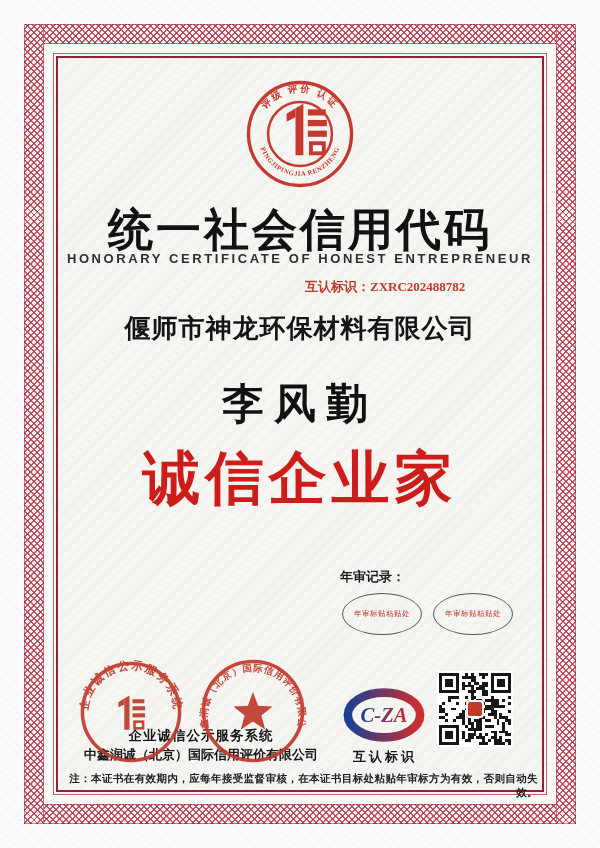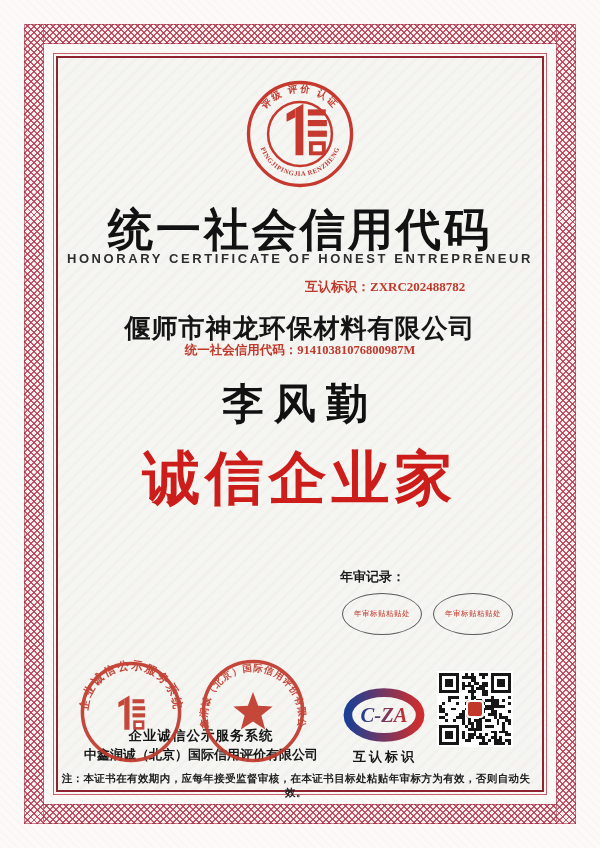--- a/index.html
+++ b/index.html
@@ -54,21 +54,21 @@
   
   .cza{left:341px;top:688px;width:86px;height:54px;}
   .cza-label{left:330px;width:110px;top:748px;text-align:center;font-size:13px;font-weight:900;color:#171717;letter-spacing:3px;}
   .qr-wrap{left:437px;top:671px;width:76px;height:76px;background:#fff;padding:2px;box-sizing:border-box;}
   #qr{display:grid;width:100%;height:100%;grid-template-columns:repeat(25,1fr);grid-template-rows:repeat(25,1fr);background:#fff;}
   #qr i{background:#161616;}
   .qr-logo{left:466px;top:700px;width:18px;height:18px;background:#c0392b;border-radius:4px;
     box-shadow:inset 0 0 0 2px #fff, inset 0 0 0 4px #c0392b;}
   .qr-label{left:420px;width:118px;top:748px;text-align:center;font-size:13px;font-weight:900;color:#171717;letter-spacing:2px;}
   
-  .footer-note{top:772px;left:54px;right:62px;text-align:center;font-size:10.5px;font-weight:700;color:#202020;letter-spacing:.4px;}
+  .footer-note{top:772px;left:54px;right:62px;text-align:right;font-size:10.5px;font-weight:700;color:#202020;letter-spacing:.4px;}
   text{font-family:"Liberation Serif",serif;}
 </style>
 </head>
 <body>
 
 <div class="page">
 
   <div class="band band-top"></div>
   <div class="band band-bottom"></div>
   <div class="band band-left"></div>
@@ -100,23 +100,20 @@
   </svg>
 
   <div class="abs ctr title serif">统一社会信用代码</div>
   <div class="abs ctr subtitle">HONORARY CERTIFICATE OF HONEST ENTREPRENEUR</div>
 
   <div class="abs credit-line serif">
     <span>互认标识：</span><span>ZXRC202488782</span>
   </div>
 
   <div class="abs ctr company serif">偃师市神龙环保材料有限公司</div>
-  <div class="abs ctr uscc serif">
-    <span>统一社会信用代码：</span><span>91410381076800987M</span>
-  </div>
 
   <div class="abs ctr person serif">李风勤</div>
   <div class="abs ctr honor serif">诚信企业家</div>
 
 
   <div class="abs ar-label serif">年审记录：</div>
   <div class="abs sticker sticker-1">
     <span>年审标贴粘贴处</span>
   </div>
   <div class="abs sticker sticker-2">

